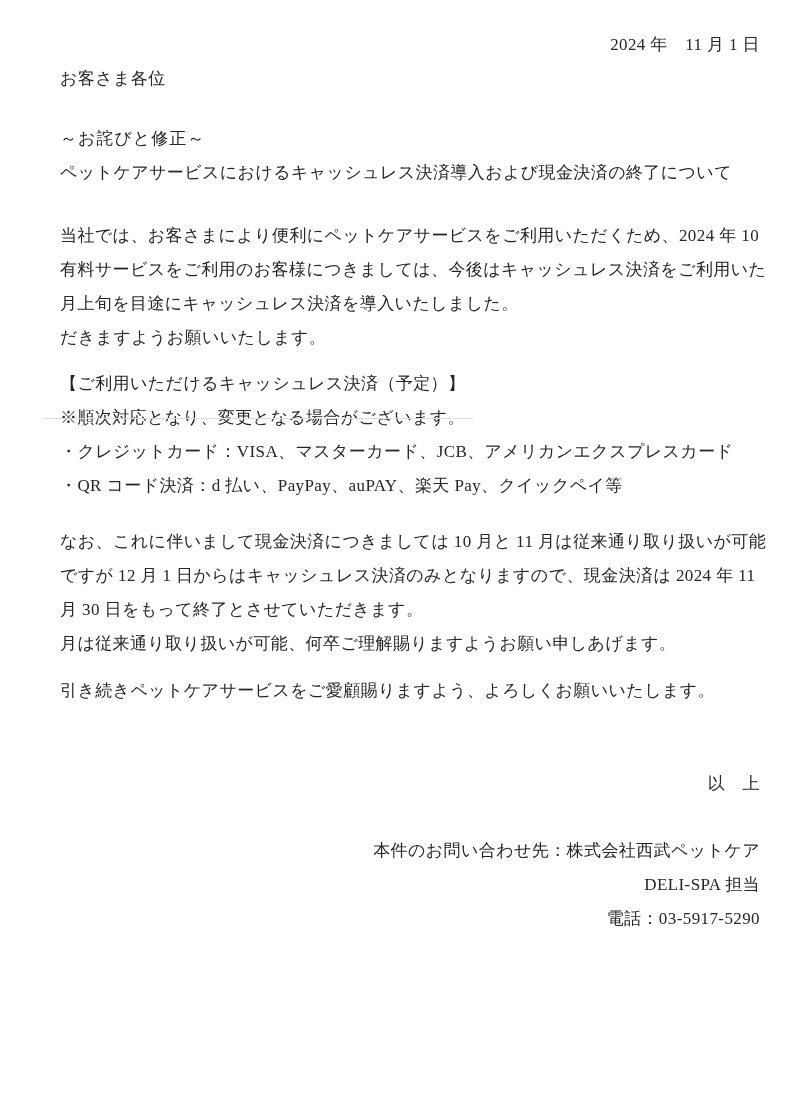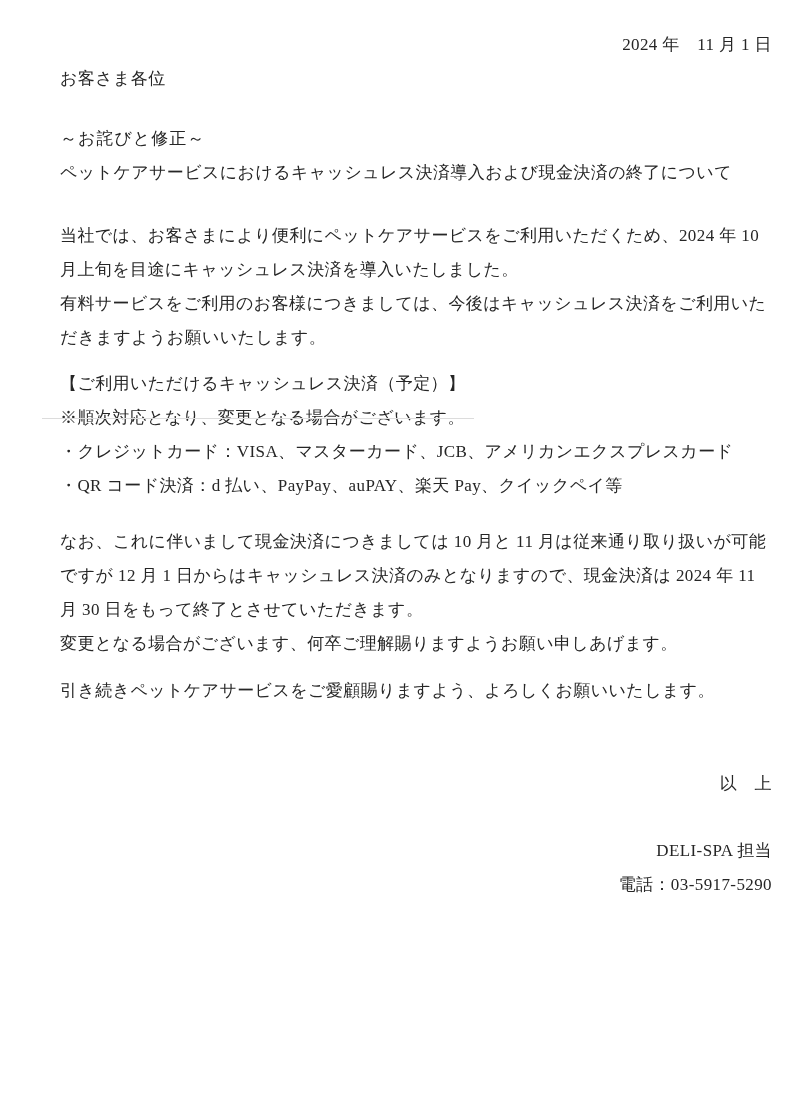--- a/index.html
+++ b/index.html
@@ -7,21 +7,21 @@
   .page {
     position: relative;
     width: 800px;
     height: 1100px;
     margin: 0 auto;
     background: #ffffff;
     color: #262626;
     font-family: "Liberation Serif", "DejaVu Serif", serif;
     font-size: 17px;
     line-height: 34px;
-    padding: 28px 28px 0 60px;
+    padding: 28px 40px 0 60px;
     overflow: hidden;
   }
   .line { white-space: nowrap; letter-spacing: 0.4px; }
   .right  { text-align: right; }
   .center { text-align: left; }
   .title-line { letter-spacing: 1px; }
   .mt-block-sm { margin-top: 22px; }
   .mt-title    { margin-top: 26px; }
   .mt-greet    { margin-top: 28px; }
   .mt-intro    { margin-top: 29px; }
@@ -50,44 +50,45 @@
   <div class="line">お客さま各位</div>
 
 
   <div class="line center title-line mt-title">～お詫びと修正～</div>
 
   <div class="line center">ペットケアサービスにおけるキャッシュレス決済導入および現金決済の終了について</div>
 
 
   <div class="mt-intro">
     <div class="line">当社では、お客さまにより便利にペットケアサービスをご利用いただくため、2024 年 10</div>
+    <div class="line">有料サービスをご利用のお客様につきましては、今後はキャッシュレス決済をご利用いた</div>
     <div class="line">月上旬を目途にキャッシュレス決済を導入いたしました。</div>
-    <div class="line">有料サービスをご利用のお客様につきましては、今後はキャッシュレス決済をご利用いた</div>
     <div class="line">だきますようお願いいたします。</div>
   </div>
 
   <div class="mt-methods">
     <div class="line">【ご利用いただけるキャッシュレス決済（予定）】</div>
     <div class="line note-line">
       <span>※順次対応となり、変更となる場合がございます。</span>
       <span class="scan-line"></span>
     </div>
     <div class="line">・クレジットカード：VISA、マスターカード、JCB、アメリカンエクスプレスカード</div>
     <div class="line">・QR コード決済：d 払い、PayPay、auPAY、楽天 Pay、クイックペイ等</div>
   </div>
 
   <div class="mt-block-sm">
     <div class="line">なお、これに伴いまして現金決済につきましては 10 月と 11 月は従来通り取り扱いが可能</div>
     <div class="line">ですが 12 月 1 日からはキャッシュレス決済のみとなりますので、現金決済は 2024 年 11</div>
     <div class="line">月 30 日をもって終了とさせていただきます。</div>
-    <div class="line">変更となる場合がございます、何卒ご理解賜りますようお願い申しあげます。</div>
+    <div class="line">月は従来通り取り扱いが可能、何卒ご理解賜りますようお願い申しあげます。</div>
   </div>
 
   <div class="line mt-closing">引き続きペットケアサービスをご愛顧賜りますよう、よろしくお願いいたします。</div>
 
   <div class="line right mt-signoff">以　上</div>
 
   <div class="mt-contact">
+    <div class="line right">本件のお問い合わせ先：株式会社西武ペットケア</div>
     <div class="line right">DELI-SPA 担当</div>
     <div class="line right">電話：03-5917-5290</div>
   </div>
 
 </div>
 
 </body></html>

